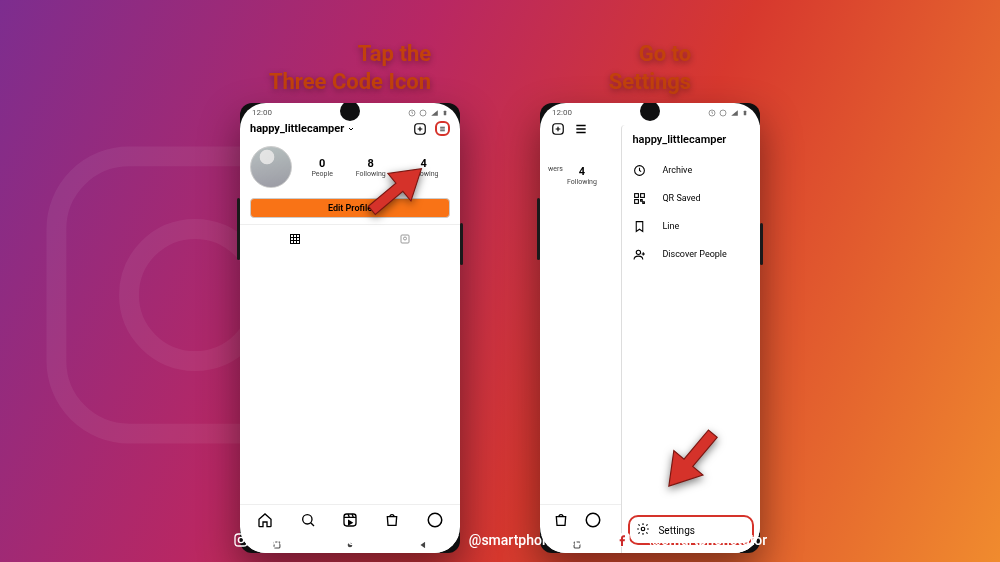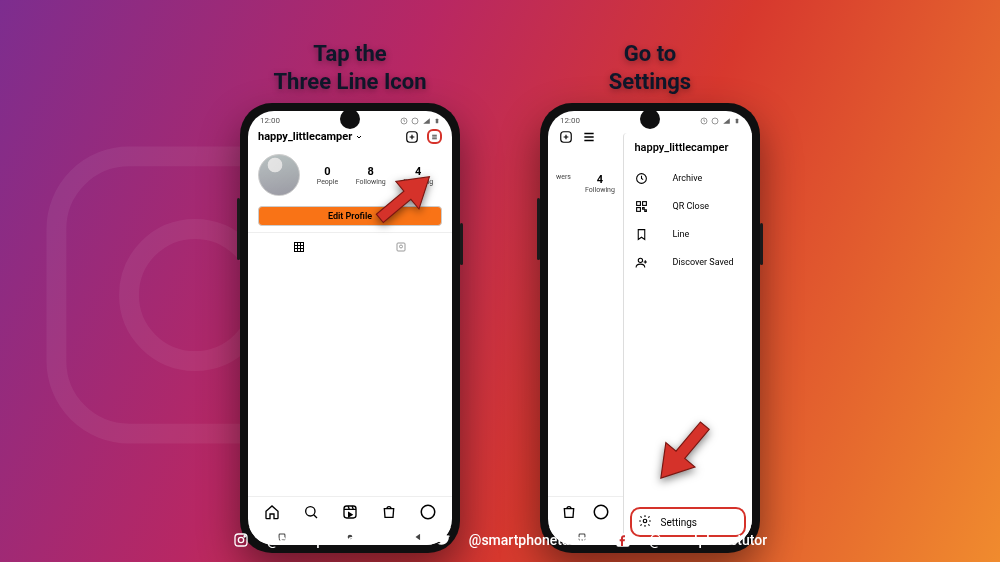--- a/index.html
+++ b/index.html
@@ -1,22 +1,22 @@
 <!DOCTYPE html>
 <html><head>
 <meta charset="utf-8">
 <style>
 *{box-sizing:border-box;margin:0;padding:0;font-family:-apple-system,BlinkMacSystemFont,"Segoe UI",Roboto,sans-serif}
 body{width:1000px;height:562px;overflow:hidden;position:relative;background:linear-gradient(115deg,#7d2d8f 0%,#b82763 35%,#d7382e 60%,#f08b2e 100%)}
 .bg-logo{position:absolute;left:30px;top:130px;width:330px;height:330px;opacity:.06}
 .bg-logo svg{width:100%;height:100%}
 .stage{position:absolute;inset:0;display:flex;justify-content:center;gap:80px;padding-top:40px}
 .col{display:flex;flex-direction:column;align-items:center}
-.caption{color:#0f172a;font-size:22px;font-weight:700;text-align:center;line-height:1.25;margin-bottom:8px;text-shadow:0 2px 6px rgba(0,0,0,.35)}
-.phone{width:220px;height:450px;background:#0f0f10;border-radius:32px;padding:8px;position:relative;box-shadow:0 18px 40px rgba(0,0,0,.45)}
+.caption{color:#c2410c;font-size:22px;font-weight:700;text-align:right;line-height:1.25;margin-bottom:8px;text-shadow:0 2px 6px rgba(0,0,0,.35)}
+.phone{width:220px;height:450px;background:#0f0f10;border-radius:12px;padding:0;position:relative;box-shadow:0 18px 40px rgba(0,0,0,.45)}
 .phone-btn{position:absolute;background:#1a1a1b;border-radius:2px}
 .phone-btn.pwr{right:-3px;top:120px;width:3px;height:42px}
 .phone-btn.vol{left:-3px;top:95px;width:3px;height:62px}
 .screen{width:100%;height:100%;background:#fff;border-radius:26px;overflow:hidden;position:relative;display:flex;flex-direction:column}
 .notch{position:absolute;top:-2px;left:50%;transform:translateX(-50%);width:20px;height:20px;background:#0f0f10;border-radius:50%;z-index:5}
 .status{display:flex;justify-content:space-between;align-items:center;padding:5px 12px 2px;font-size:8px;color:#555}
 .status .ico{display:flex;gap:3px;align-items:center}
 .topbar{display:flex;align-items:center;justify-content:space-between;padding:2px 10px 6px}
 .uname{font-size:11px;font-weight:700;display:flex;align-items:center;gap:3px}
 .tb-icons{display:flex;gap:8px;align-items:center}
@@ -32,25 +32,25 @@
 .tabs{display:flex;border-top:1px solid #eee}
 .tabs>div{flex:1;text-align:center;padding:5px 0}
 .empty{flex:1}
 .bottomnav{display:flex;justify-content:space-around;align-items:center;padding:6px 4px;border-top:1px solid #eee}
 .bottomnav>div{width:18px;height:18px;display:flex;align-items:center;justify-content:center}
 .sysnav{display:flex;justify-content:space-around;align-items:center;padding:4px 0 2px;background:#fff}
 .sysnav>div{width:12px;height:12px;display:flex;align-items:center;justify-content:center;color:#333}
 
 .drawer{position:absolute;top:22px;right:0;bottom:0;width:63%;background:#fff;border-left:1px solid #ddd;display:flex;flex-direction:column;border-top-left-radius:4px}
 .drawer .du{font-size:11px;font-weight:600;padding:8px 10px 10px}
-.drawer .mi{display:flex;align-items:center;gap:24px;padding:7px 10px;font-size:9px}
+.drawer .mi{display:flex;align-items:center;gap:16px;padding:7px 10px;font-size:9px}
 .drawer .mi .ic{width:14px;height:14px;display:flex;align-items:center;justify-content:center}
 .drawer .sp{flex:1}
 .drawer .settings{margin:4px 6px 8px;border:2px solid #d5322a;border-radius:10px;padding:5px 6px;display:flex;align-items:center;gap:8px;font-size:10px}
-.behind-stats{position:absolute;top:50px;left:8px;display:flex;gap:14px;text-align:center}
+.behind-stats{position:absolute;top:50px;left:8px;display:flex;gap:4px;text-align:center}
 .behind-stats .stat .n{font-size:11px;font-weight:700}
 .behind-stats .stat .l{font-size:7px}
 
 .arrow{position:absolute;filter:drop-shadow(0 3px 4px rgba(0,0,0,.5))}
 .footer{position:absolute;bottom:14px;left:0;right:0;display:flex;justify-content:center;gap:28px;color:#fff;font-size:14px;font-weight:500}
 .footer .fi{display:flex;align-items:flex-start;gap:18px}
 .footer svg{width:16px;height:16px}
 </style>
 </head>
 <body>
@@ -60,21 +60,21 @@
       <rect x="8" y="8" width="84" height="84" rx="22"></rect>
       <circle cx="50" cy="50" r="20"></circle>
       <circle cx="74" cy="26" r="4" fill="#fff" stroke="none"></circle>
     </svg>
 </div>
 
 <div class="stage">
 
   <div class="col">
     <div class="caption">
-      <span>Tap the</span><br><span>Three Line Icon</span>
+      <span>Tap the</span><br><span>Three Code Icon</span>
     </div>
     <div class="phone">
       <div class="phone-btn pwr"></div>
         <div class="phone-btn vol"></div>
       <div class="screen">
         <div class="notch"></div>
         <div class="status">
           <span>12:00</span>
           <span class="ico">
             <svg width="8" height="8" viewBox="0 0 24 24" fill="none" stroke="#666" stroke-width="2">
@@ -298,38 +298,38 @@
             </div>
           <div class="mi">
               <span class="ic">
                 <svg width="13" height="13" viewBox="0 0 24 24" fill="none" stroke="#000" stroke-width="2">
                   <rect x="3" y="3" width="7" height="7"></rect>
                   <rect x="14" y="3" width="7" height="7"></rect>
                   <rect x="3" y="14" width="7" height="7"></rect>
                   <path d="M14 14h3v3h-3zM18 18h3v3h-3z"></path>
                 </svg>
               </span>
-              <span>QR Close</span>
+              <span>QR Saved</span>
             </div>
           <div class="mi">
               <span class="ic">
                 <svg width="13" height="13" viewBox="0 0 24 24" fill="none" stroke="#000" stroke-width="2">
                   <path d="M6 3h12v18l-6-4-6 4z"></path>
                 </svg>
               </span>
               <span>Line</span>
             </div>
           <div class="mi">
               <span class="ic">
                 <svg width="13" height="13" viewBox="0 0 24 24" fill="none" stroke="#000" stroke-width="2">
                   <circle cx="10" cy="8" r="4"></circle>
                   <path d="M2 21c0-4 4-6 8-6s8 2 8 6M19 8v6M16 11h6"></path>
                 </svg>
               </span>
-              <span>Discover Saved</span>
+              <span>Discover People</span>
             </div>
           <div class="sp"></div>
           <div class="settings">
             <span class="ic"><svg width="14" height="14" viewBox="0 0 24 24" fill="none" stroke="#000" stroke-width="2">
                   <circle cx="12" cy="12" r="3"></circle>
                   <path d="M12 2v3M12 19v3M4.2 4.2l2.1 2.1M17.7 17.7l2.1 2.1M2 12h3M19 12h3M4.2 19.8l2.1-2.1M17.7 6.3l2.1-2.1"></path>
                 </svg></span>
             <span>Settings</span>
           </div>
         </div>

